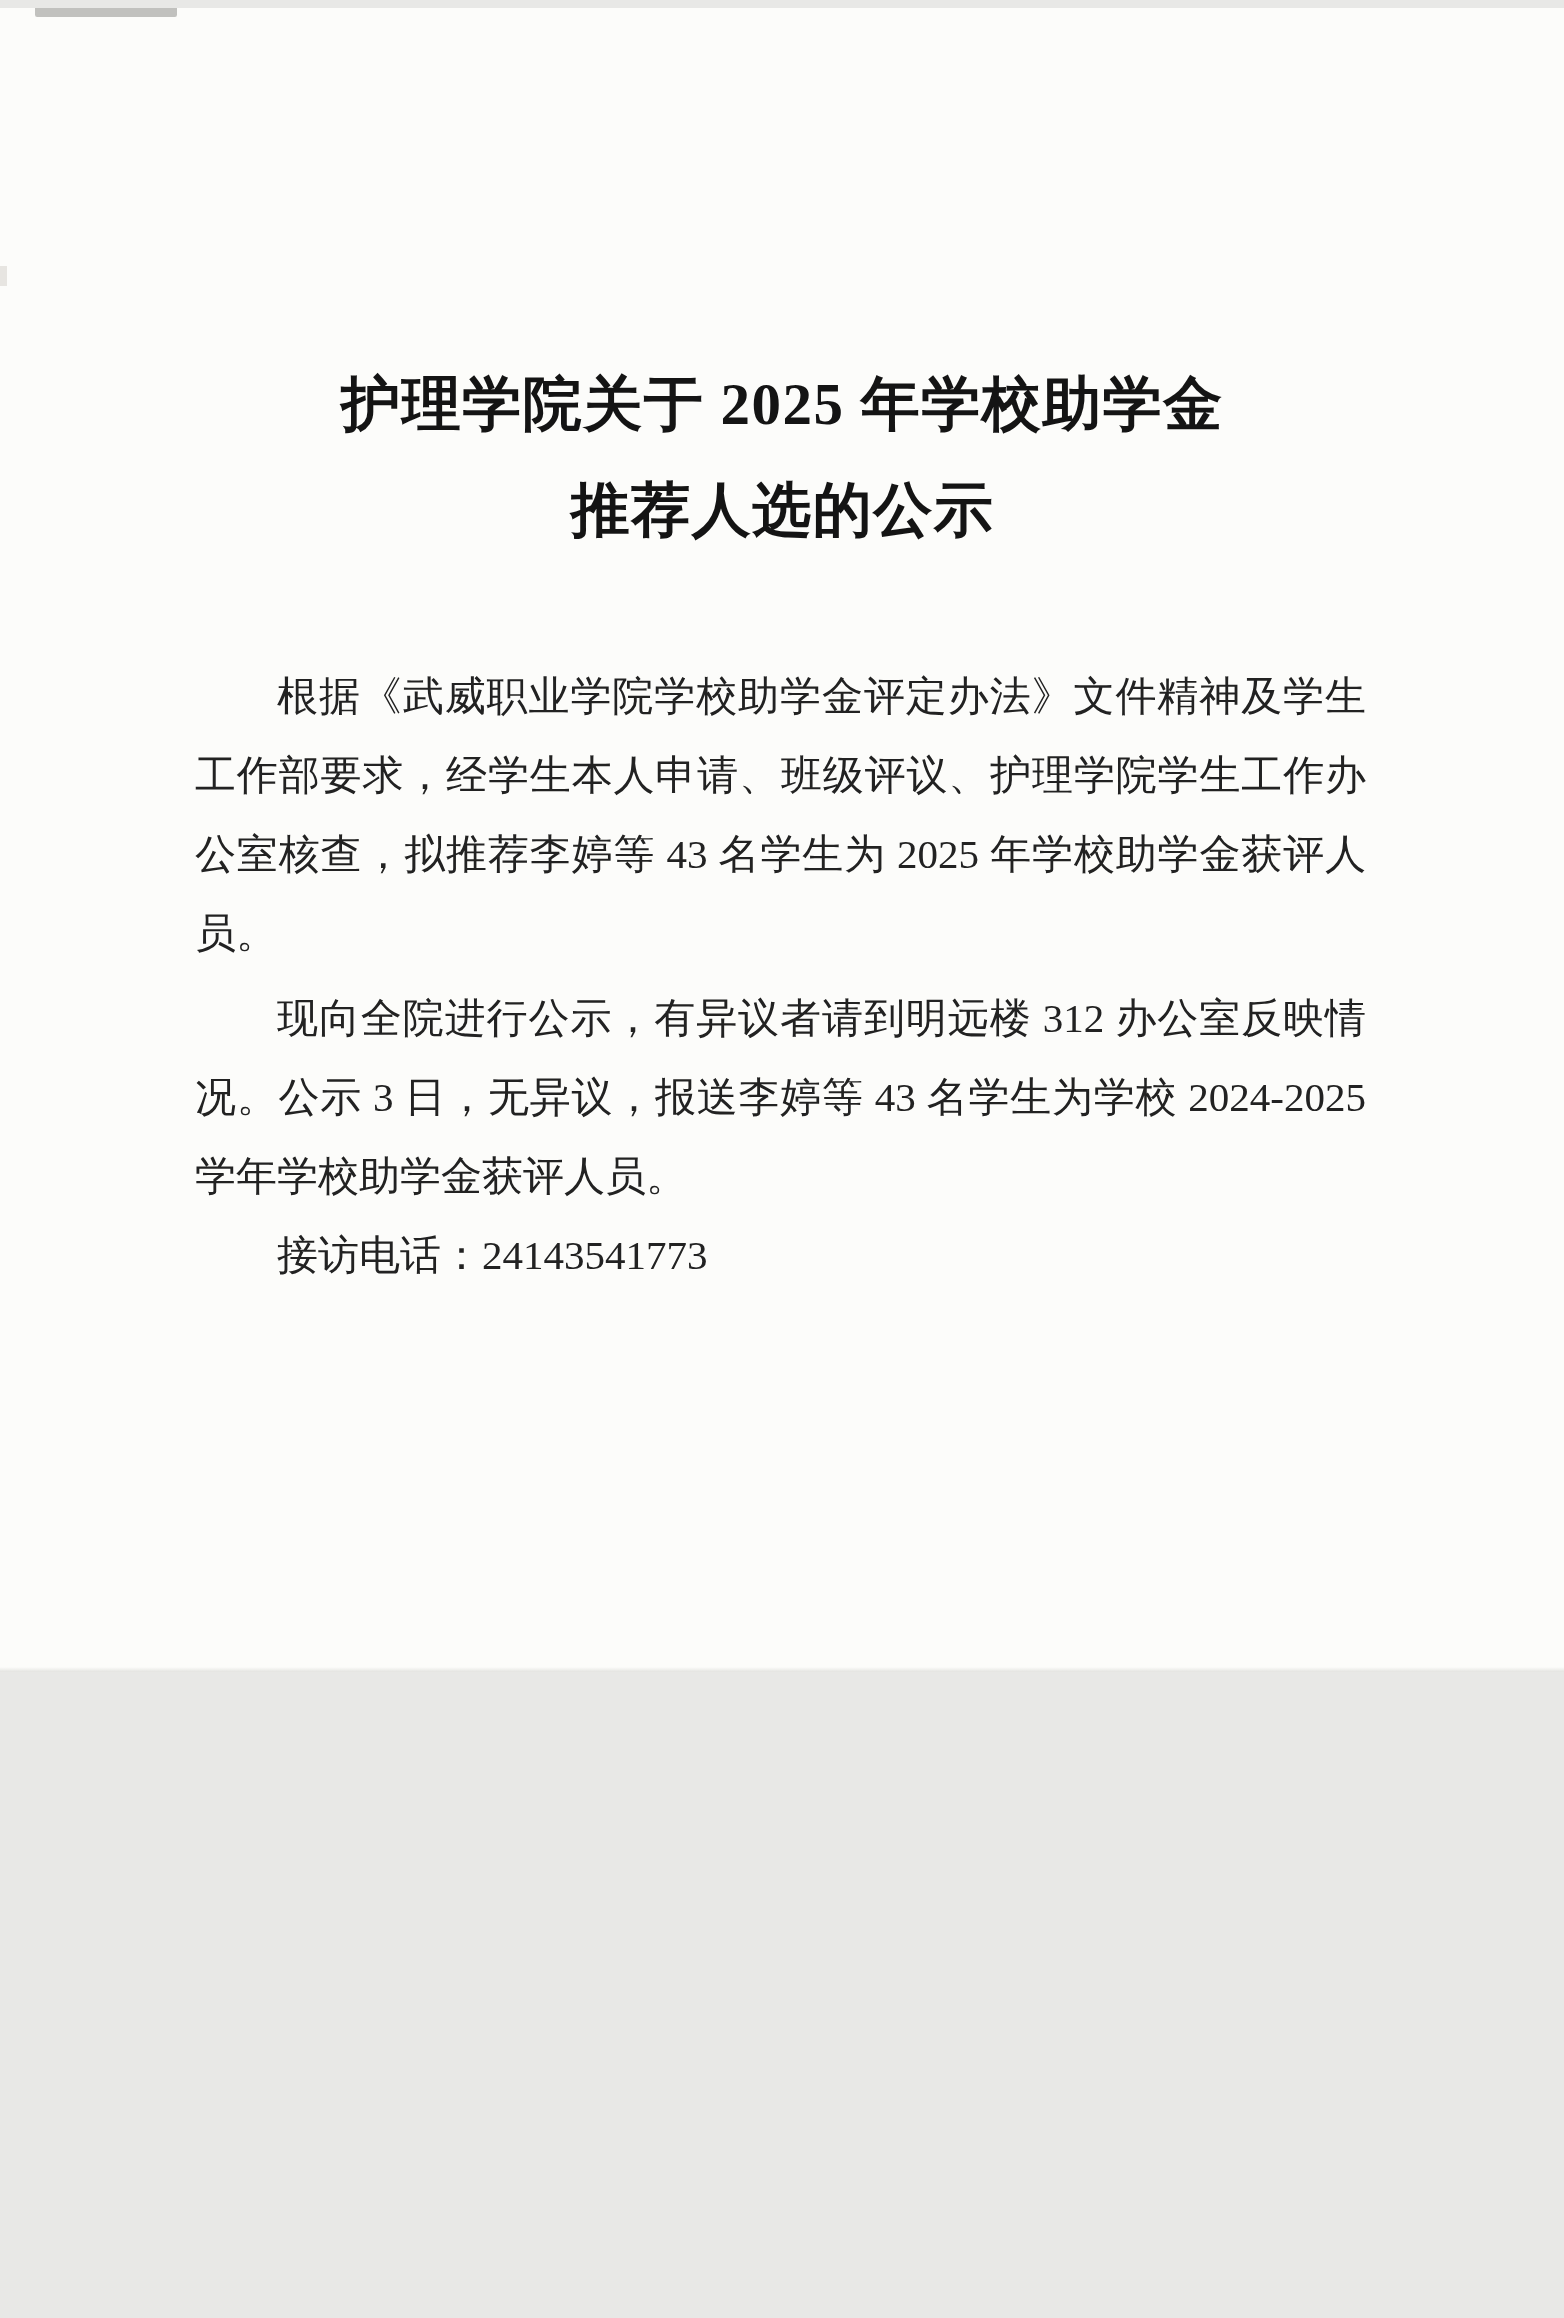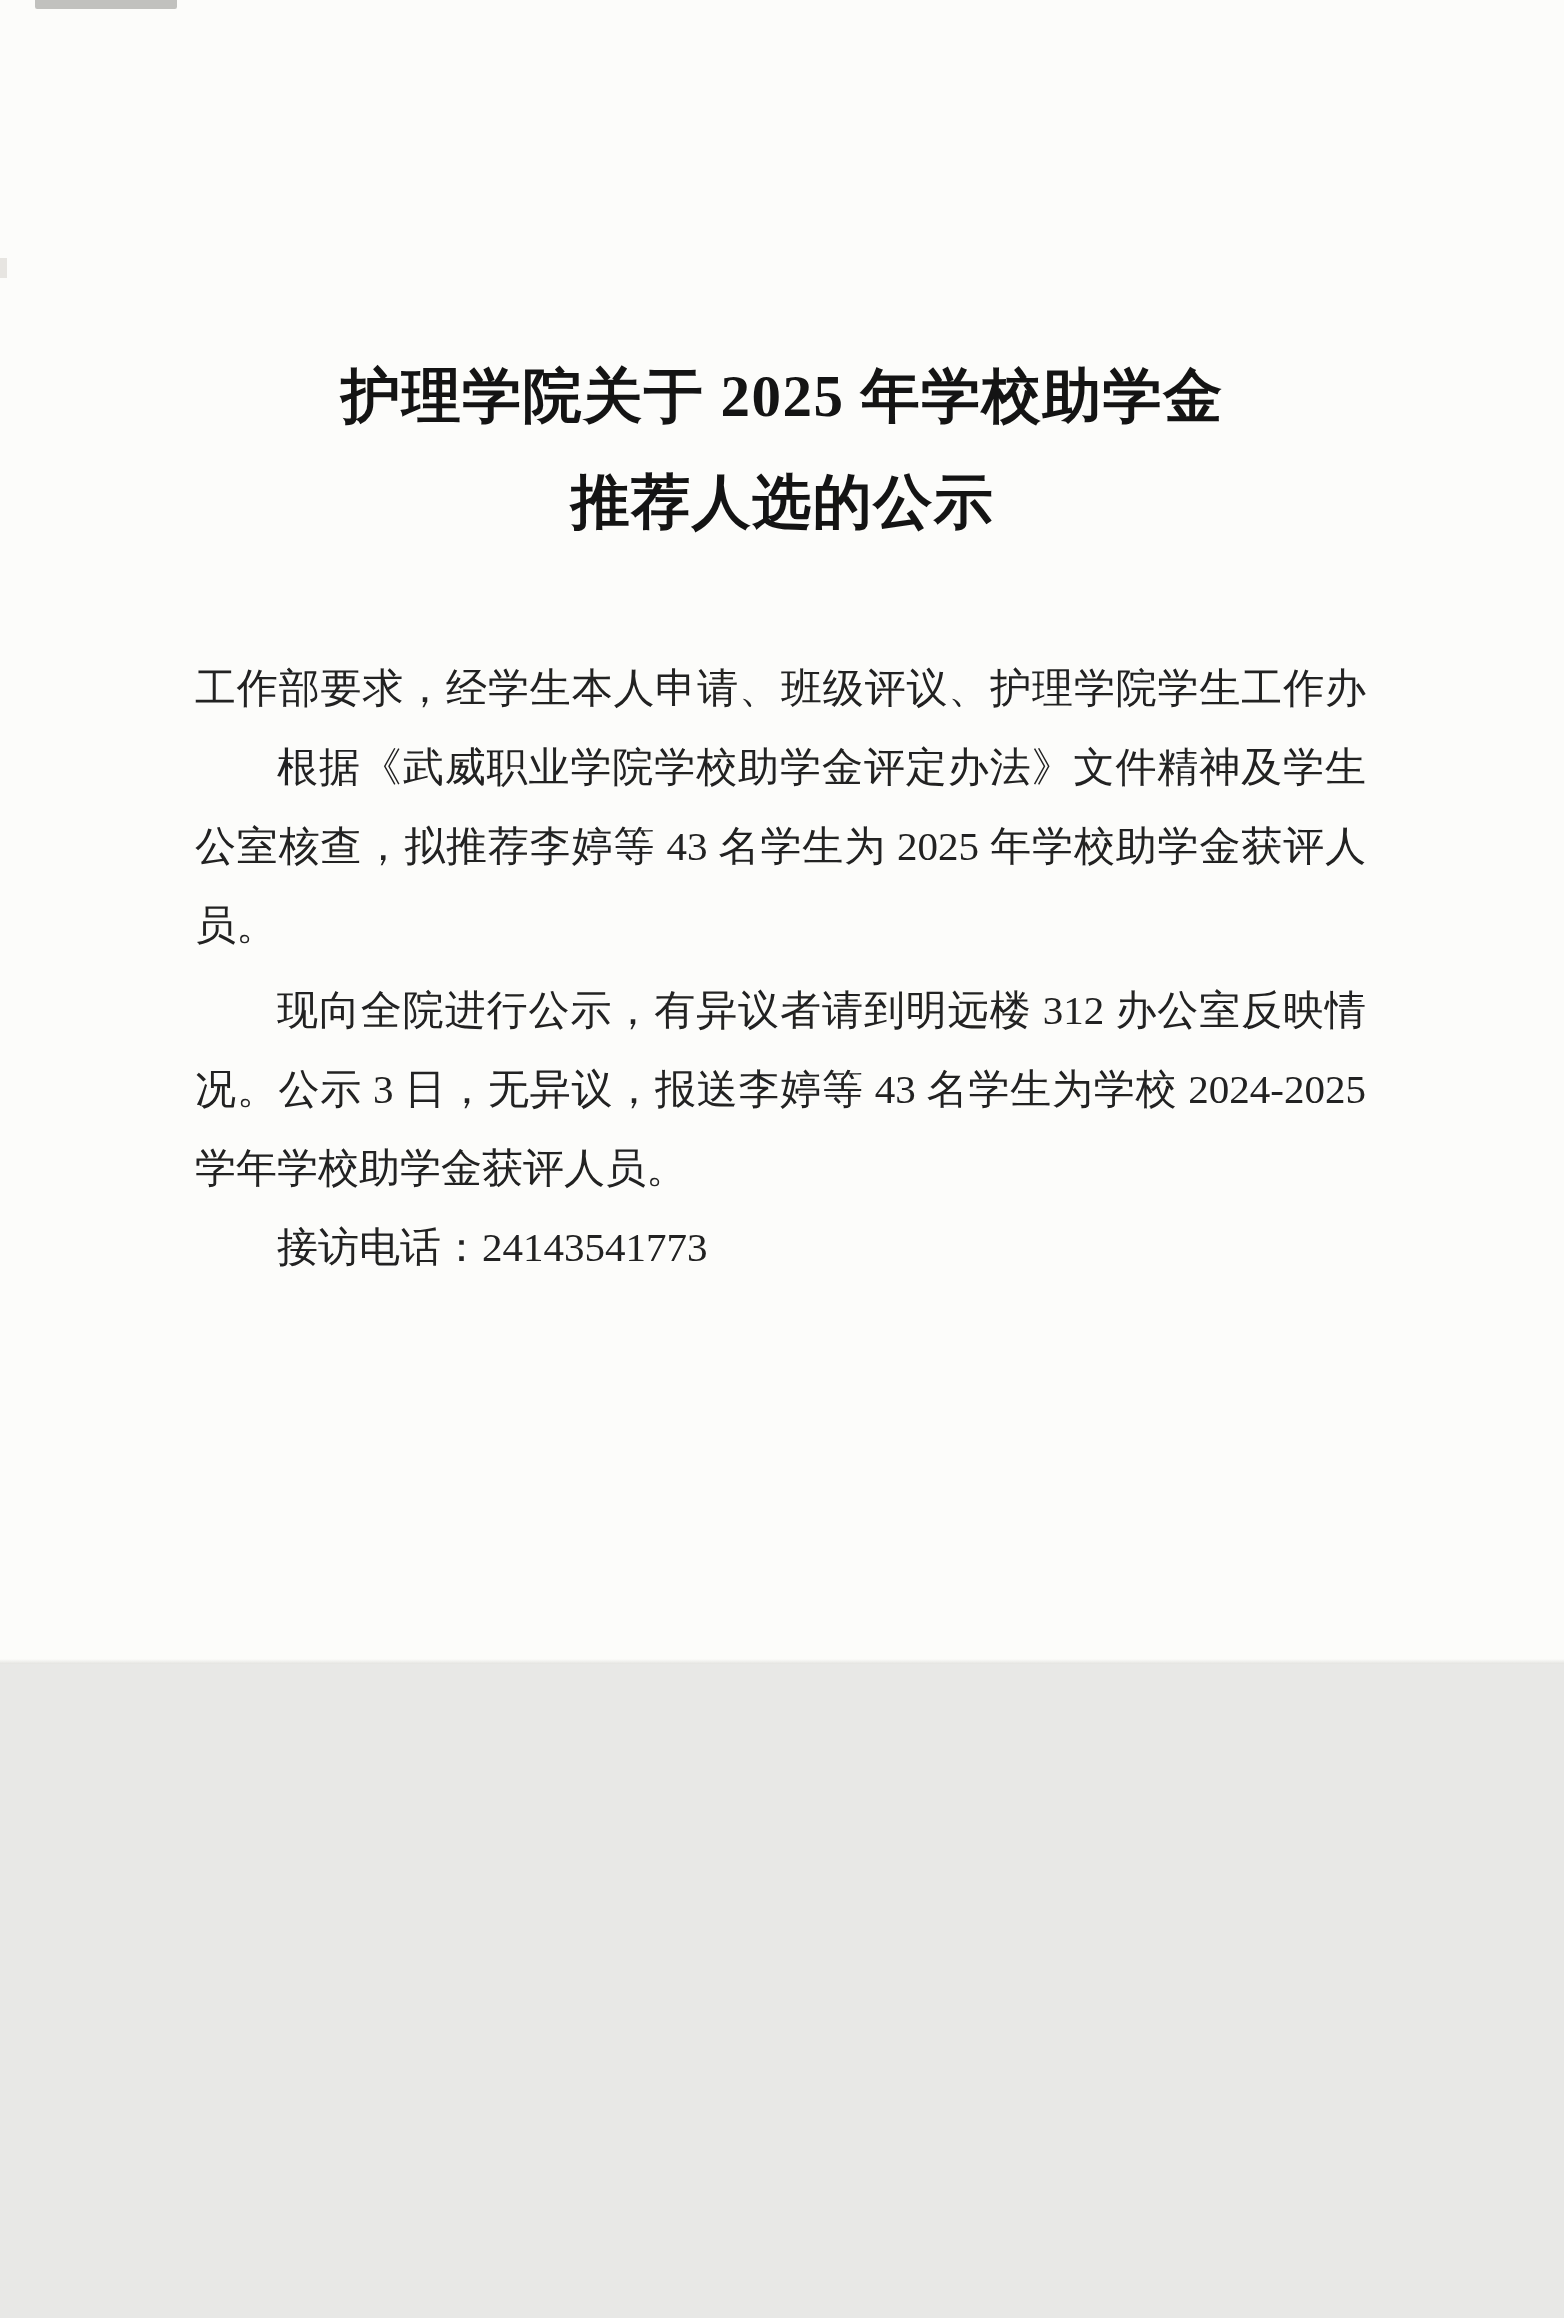--- a/index.html
+++ b/index.html
@@ -4,21 +4,21 @@
 <style>
   html, body {
     margin: 0;
     padding: 0;
     background: #e8e8e6;
   }
   .page {
     position: relative;
     width: 1565px;
     height: 1664px;
-    margin: 0 auto;
+    margin: 8px auto;
     background: #fcfcfa;
     overflow: hidden;
     font-family: "Liberation Serif", "DejaVu Serif", serif;
     color: #1c1c1c;
   }
   
   .artifact-top {
     position: absolute;
     left: 35px; top: 0;
     width: 142px; height: 9.4px;
@@ -108,22 +108,22 @@
 
 <div class="page">
 
   <div class="artifact-top"></div>
   <div class="artifact-left"></div>
 
   <div class="title t1">护理学院关于 2025 年学校助学金</div>
   <div class="title t2">推荐人选的公示</div>
 
   <div class="doc-body">
+    <div class="line indent fill">根据《武威职业学院学校助学金评定办法》文件精神及学生</div>
     <div class="line fill">工作部要求，经学生本人申请、班级评议、护理学院学生工作办</div>
-    <div class="line indent fill">根据《武威职业学院学校助学金评定办法》文件精神及学生</div>
     <div class="line fill">公室核查，拟推荐李婷等 43 名学生为 2025 年学校助学金获评人</div>
     <div class="line">员。</div>
 
     <div class="line indent fill gap">现向全院进行公示，有异议者请到明远楼 312 办公室反映情</div>
     <div class="line fill">况。公示 3 日，无异议，报送李婷等 43 名学生为学校 2024-2025</div>
     <div class="line">学年学校助学金获评人员。</div>
 
     <div class="line indent">接访电话：24143541773</div>
   </div>
 

